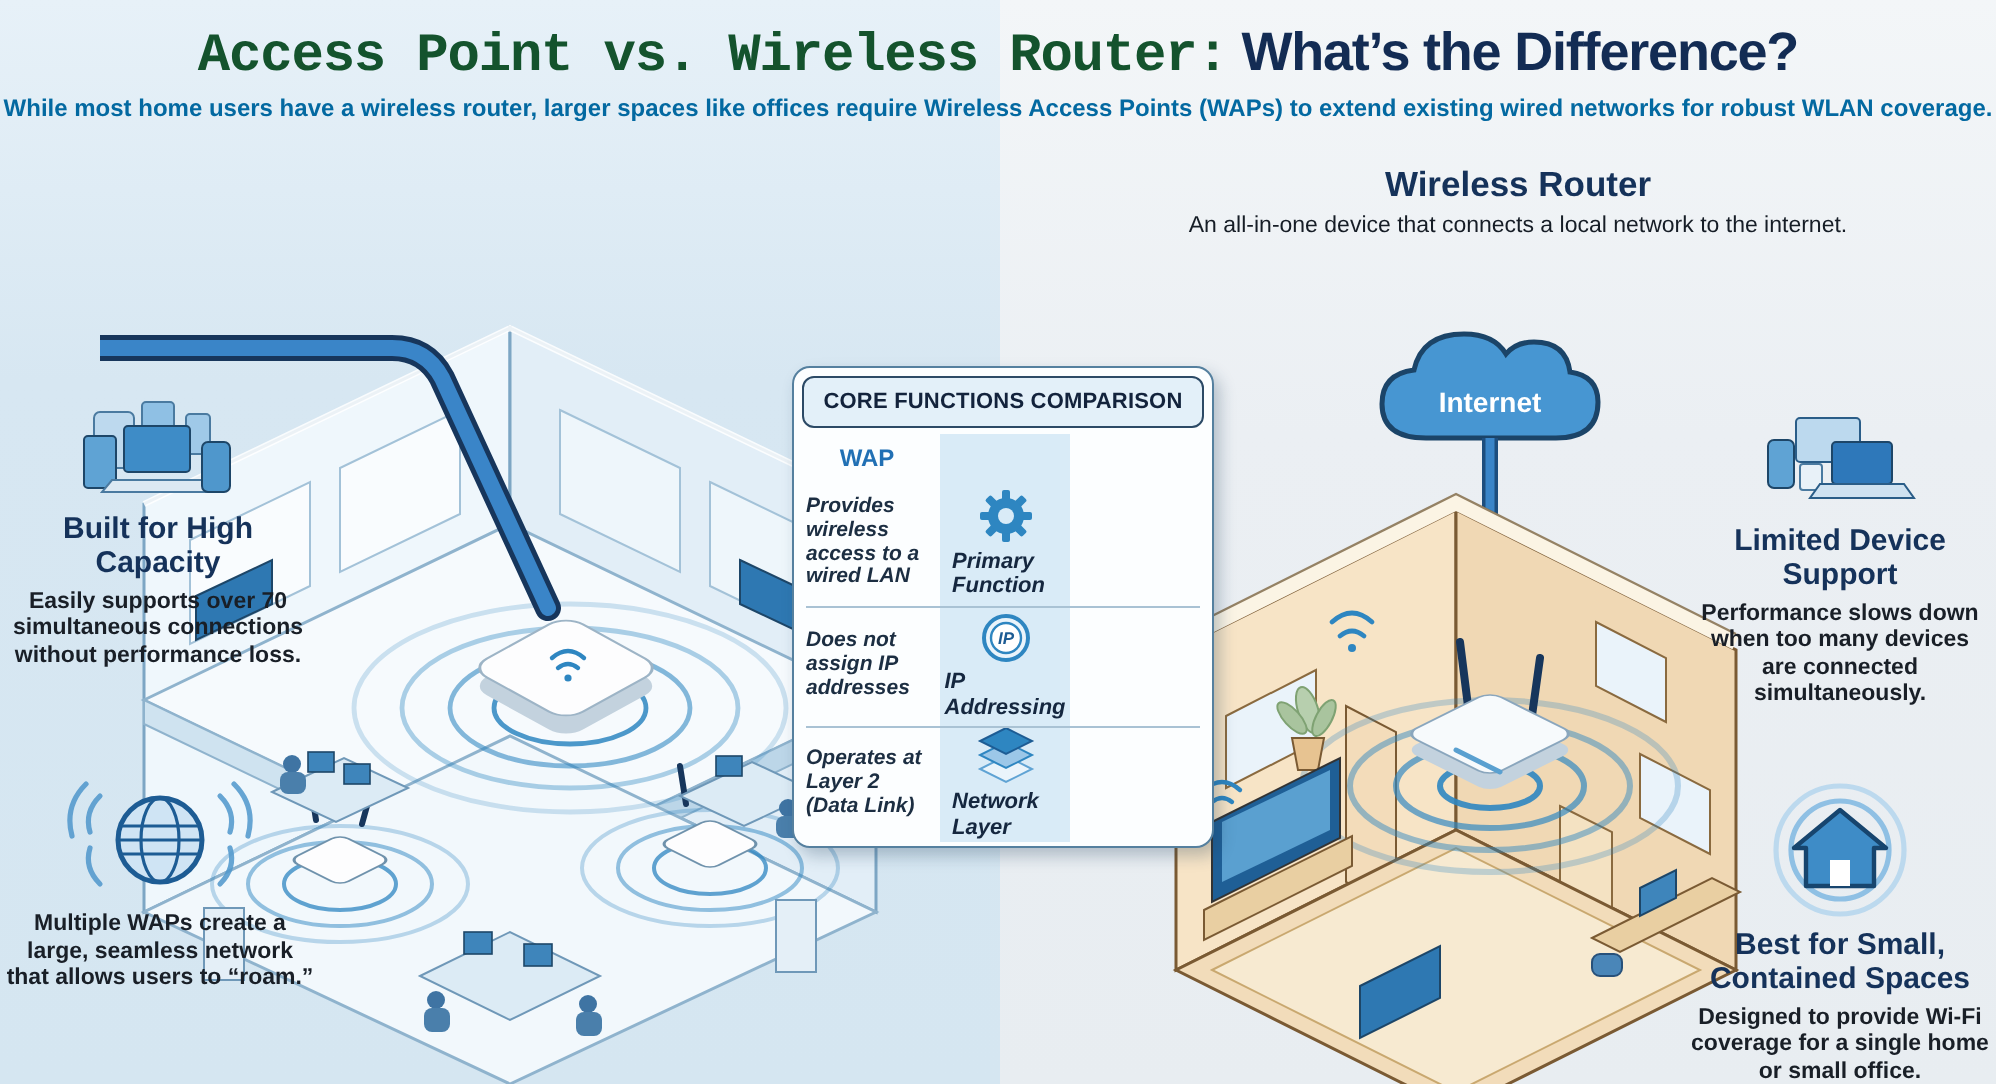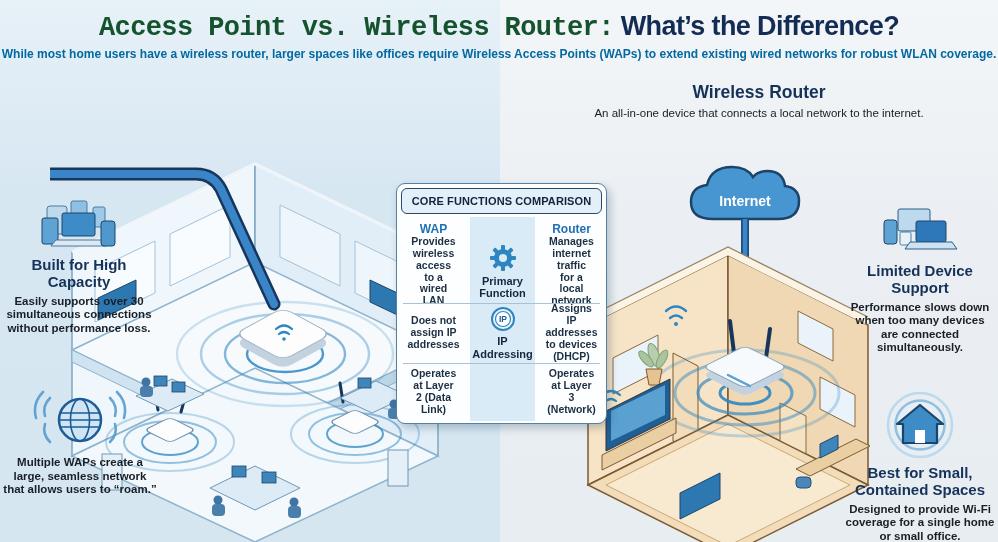--- a/index.html
+++ b/index.html
@@ -42,22 +42,22 @@
                 background:#e3f0f9; border:1.6px solid #2c4a66; border-radius:6px;
                 display:flex; align-items:center; justify-content:center;
                 font-size:11px; font-weight:bold; color:#13233c; letter-spacing:.1px; }
   .mid-band { position:absolute; left:73px; top:33px; width:65px; bottom:2px; background:#d9ebf7; }
   .table-body { position:absolute; left:0; top:33px; width:100%; bottom:2px;
                 display:grid; grid-template-columns:73px 65px 73px; }
   .tcol { display:flex; flex-direction:column; }
   .tcol-head { height:23px; display:flex; align-items:center; justify-content:center;
                font-size:12px; font-weight:bold; color:#2170b4; }
   .tcell { display:flex; flex-direction:column; align-items:center; justify-content:center;
-           text-align:center; font-size:10.5px; font-weight:600; color:#1c2e42;
-           line-height:1.14; padding:1px 18px; }
+           text-align:left; font-size:10.5px; font-weight:600; color:#1c2e42;
+           line-height:1.14; padding:1px 6px;font-style:italic; }
   .tcell.r1 { height:63px; } .tcell.r2 { height:60px; } .tcell.r3 { height:58px; }
   .mid-head { height:23px; }
   .fn-label { font-size:11px; font-weight:bold; color:#15273f; line-height:1.1; margin-top:3px; }
   .tdiv { position:absolute; left:6px; right:6px; height:1px; background:#a9c2d4; }
   .tdiv1 { top:119px; } .tdiv2 { top:179px; }
 </style>
 </head>
 <body>
 
 <div class="canvas">
@@ -277,44 +277,46 @@
           <div class="fn-label">Primary Function</div>
         </div>
         <div class="tcell r2">
           <svg width="26" height="26" viewBox="0 0 26 26">
             <circle cx="13" cy="13" r="11" fill="#eaf4fb" stroke="#2e86c1" stroke-width="2"></circle>
             <circle cx="13" cy="13" r="7.5" fill="#ffffff" stroke="#2e86c1" stroke-width="1.2"></circle>
             <text x="13" y="16.2" text-anchor="middle" font-size="8.5" font-weight="bold" fill="#1d5c94">IP</text>
           </svg>
           <div class="fn-label">IP Addressing</div>
         </div>
-      </div>
-      <div class="tcol">
-        <div class="tcol-head">Router</div>
-        <div class="tcell r1">Manages internet traffic for a local network</div>
-        <div class="tcell r2">Assigns IP addresses to devices (DHCP)</div>
-        <div class="tcell r3">Operates at Layer 3 (Network)</div>
+        <div class="tcell r3">
+          <svg width="32" height="28" viewBox="0 0 32 28">
+            <polygon points="16,14 29,20.5 16,27 3,20.5" fill="#eaf4fb" stroke="#5fa3d4"></polygon>
+            <polygon points="16,7 29,13.5 16,20 3,13.5" fill="#9cc7e8" stroke="#2e86c1"></polygon>
+            <polygon points="16,0 29,6.5 16,13 3,6.5" fill="#2e86c1" stroke="#1d5c94"></polygon>
+          </svg>
+          <div class="fn-label">Network Layer</div>
+        </div>
       </div>
     </div>
     <div class="tdiv tdiv1"></div>
     <div class="tdiv tdiv2"></div>
   </div>
 
   <div class="callout co-l1">
     <svg width="80" height="54" viewBox="0 0 80 54">
       <rect x="8" y="8" width="20" height="28" rx="3" fill="#bdd9ee" stroke="#4a7aa0"></rect>
       <rect x="32" y="3" width="16" height="24" rx="2" fill="#8fc0e4" stroke="#4a7aa0"></rect>
       <rect x="54" y="9" width="12" height="20" rx="2" fill="#9fc9e8" stroke="#4a7aa0"></rect>
       <rect x="3" y="20" width="16" height="26" rx="2" fill="#5fa3d4" stroke="#1d4668"></rect>
       <rect x="23" y="15" width="33" height="23" rx="2" fill="#3e8cc7" stroke="#1d4668"></rect>
       <polygon points="17,42 62,42 67,48 12,48" fill="#dce9f3" stroke="#4a7aa0"></polygon>
       <rect x="62" y="23" width="14" height="25" rx="3" fill="#4f97cc" stroke="#1d4668"></rect>
     </svg>
     <div class="c-title">Built for High Capacity</div>
-    <div class="c-body">Easily supports over 30 simultaneous connections without performance loss.</div>
+    <div class="c-body">Easily supports over 70 simultaneous connections without performance loss.</div>
   </div>
 
   <div class="callout co-l2">
     <svg width="96" height="64" viewBox="0 0 96 64">
       <g stroke="#4f97cc" fill="none" stroke-width="2.6" stroke-linecap="round" opacity=".85">
         <path d="M 18 10 q -8 8 -5 18"></path>
           <path d="M 11 4 q -11 11 -7 26"></path>
         <path d="M 78 10 q 8 8 5 18"></path>
           <path d="M 85 4 q 11 11 7 26"></path>
         <path d="M 18 54 q -8 -8 -5 -18"></path>

